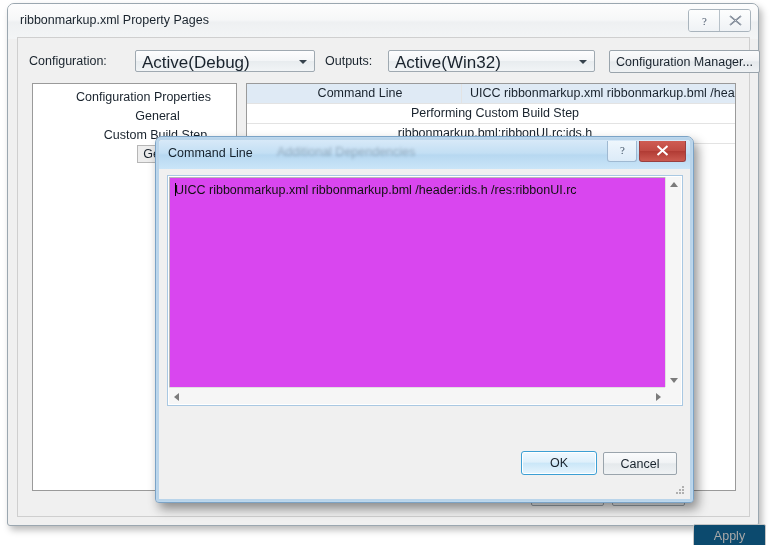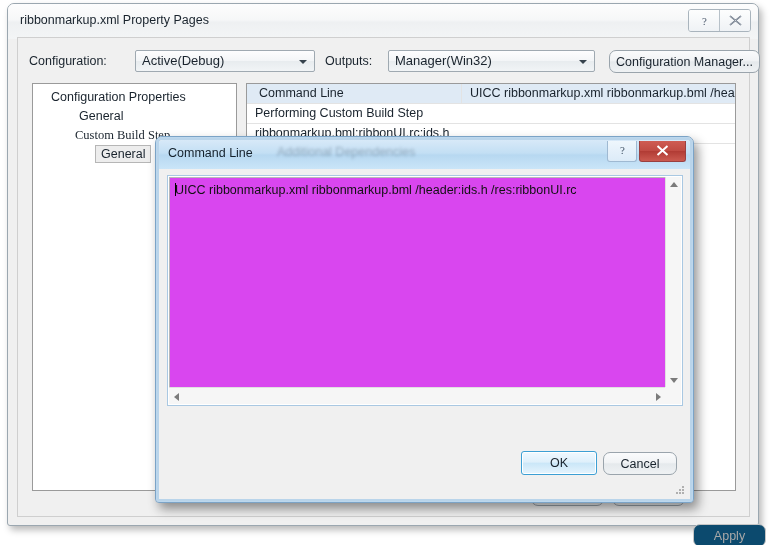--- a/index.html
+++ b/index.html
@@ -2,21 +2,21 @@
 <html><head>
 <meta charset="utf-8">
 <style>
   html, body {
     margin: 0; padding: 0;
     width: 774px; height: 545px;
     background: #ffffff;
     font-family: "Liberation Sans", sans-serif;
     overflow: hidden;
   }
-  #root { position: relative; width: 774px; height: 545px; }
+  #root { position: relative; width: 774px; height: 545px; text-align: center; }
 
   
   .pp-window {
     position: absolute;
     left: 7px; top: 3px;
     width: 752px; height: 523px;
     background: #f0f0f0;
     border: 1px solid #9ba7b0;
     border-radius: 7px 7px 3px 3px;
     box-shadow: 3px 4px 7px rgba(0,0,0,0.28);
@@ -69,32 +69,32 @@
   }
   .combo {
     position: absolute; top: 0; height: 22px;
     border: 1px solid #9fa9b1;
     border-radius: 2px;
     background: linear-gradient(to bottom,#fdfdfe 0%,#f3f5f7 48%,#e8ecef 52%,#f1f4f6 100%);
     box-sizing: border-box;
   }
   .combo .val {
     position: absolute; left: 6px; top: 2px;
-    font-size: 13px; color: #19232d; white-space: nowrap;
+    font-size: 17px; color: #19232d; white-space: nowrap;
   }
   .combo .arrow {
     position: absolute; right: 7px; top: 9px;
     width: 0; height: 0;
     border-left: 4px solid transparent;
     border-right: 4px solid transparent;
     border-top: 4px solid #36424d;
   }
   .btn {
     border: 1px solid #9aa4ac;
-    border-radius: 7px;
+    border-radius: 2px;
     background: linear-gradient(to bottom,#fafbfc 0%,#f1f3f5 45%,#e5e9ec 52%,#eff2f4 100%);
     font-size: 12.5px; color: #19232d;
     display: flex; align-items: center; justify-content: center;
     box-sizing: border-box;
     font-family: "Liberation Sans", sans-serif;
   }
   .btn.disabled { color: #a8a8a8; border-color: #c5c5c5; background: #0c4a6e; margin-top: 41px; }
 
   
   .tree-panel {
@@ -323,31 +323,31 @@
     <div class="pp-body">
 
       <div class="cfg-row">
         <div class="cfg-label" style="left:0;">Configuration:</div>
         <div class="combo" style="left:106px; width:180px;">
           <span class="val">Active(Debug)</span>
           <span class="arrow"></span>
         </div>
         <div class="cfg-label" style="left:296px;">Outputs:</div>
         <div class="combo" style="left:359px; width:207px;">
-          <span class="val">Manager(Win32)</span>
+          <span class="val">Active(Win32)</span>
           <span class="arrow"></span>
         </div>
         <div class="btn" style="position:absolute; left:580px; top:0; width:151px; height:23px;">Configuration Manager...</div>
       </div>
 
       <div class="tree-panel">
         <div id="tree-list" style="padding-top:4px;">
             <div class="tree-item" style="padding-left: 18px;"><span>Configuration Properties</span></div>
             <div class="tree-item" style="padding-left: 46px;"><span>General</span></div>
-            <div class="tree-item" style="padding-left: 42px; font-family: Liberation Serif, serif;"><span>Custom Build Step</span></div>
+            <div class="tree-item" style="padding-left: 42px;"><span>Custom Build Step</span></div>
             <div class="tree-item" style="padding-left: 62px;"><span class="selbox">General</span></div>
           </div>
       </div>
 
       <div class="grid-panel">
         <div id="grid-list">
             <div class="grid-row sel">
               <div class="grid-name">Command Line</div>
               <div class="grid-val">UICC ribbonmarkup.xml ribbonmarkup.bml /header:ids.</div>
             </div>

